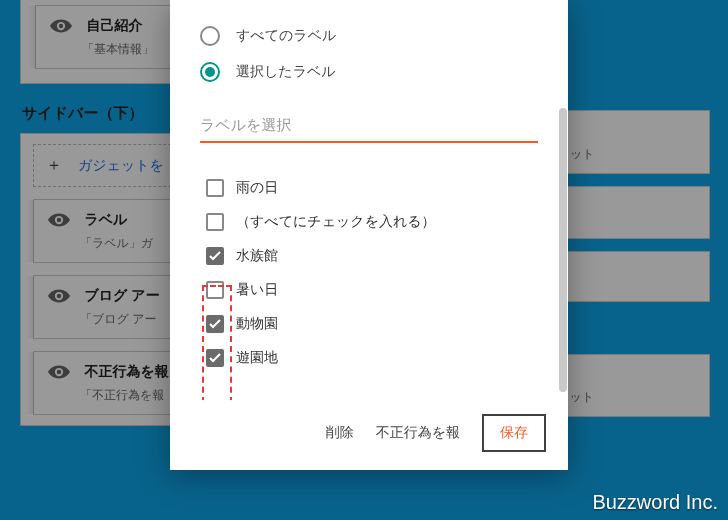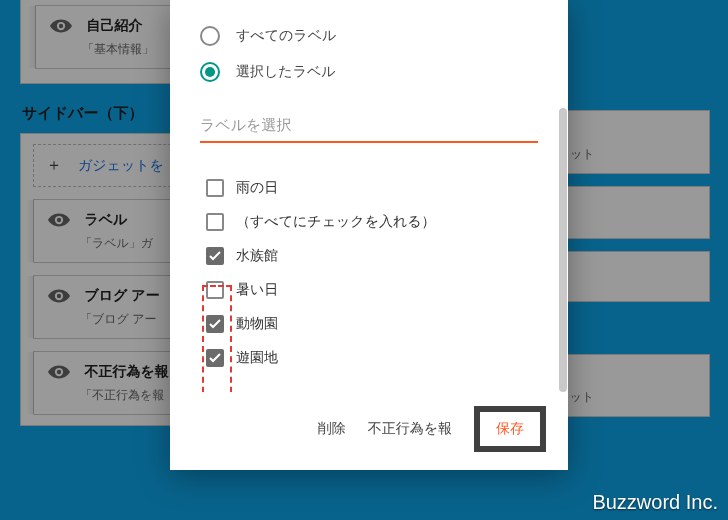--- a/index.html
+++ b/index.html
@@ -121,21 +121,21 @@
   }
   .dialog-actions {
     flex: 0 0 auto;
     padding: 14px 22px 18px 0;
     display: flex; justify-content: flex-end; align-items: center;
     gap: 22px;
     font-size: 14px;
   }
   .btn-text { color: #444; cursor: pointer; }
   .btn-save {
-    color: #ff5722; border: 6px solid #404040; padding: 8px 16px; cursor: pointer;
+    color: #ff5722; border: 2px solid #404040; padding: 8px 16px; cursor: pointer;
   }
   .scroll-track {
     position: absolute; right: 0; top: 108px; width: 10px; height: 284px;
     background: transparent;
   }
   .scroll-thumb {
     position: absolute; left: 1px; top: 0; width: 8px; height: 284px;
     background: #c9c9c9; border-radius: 4px;
   }
   .watermark {

